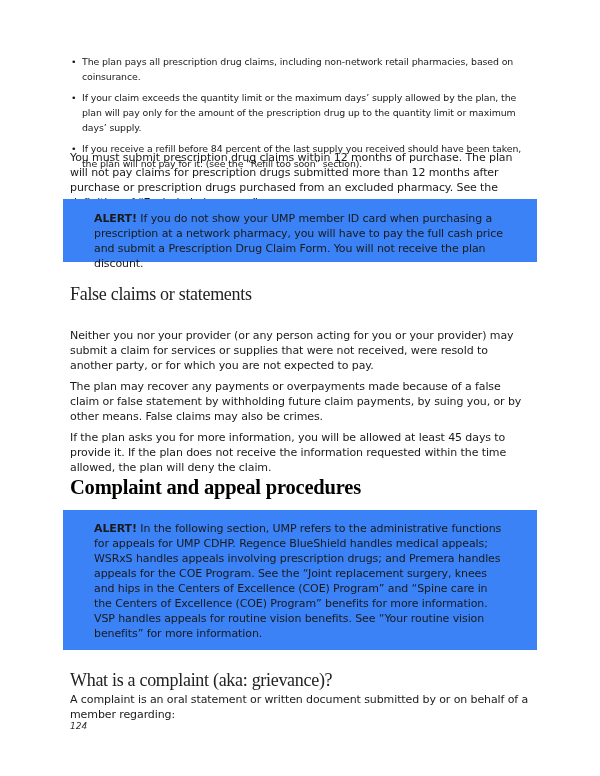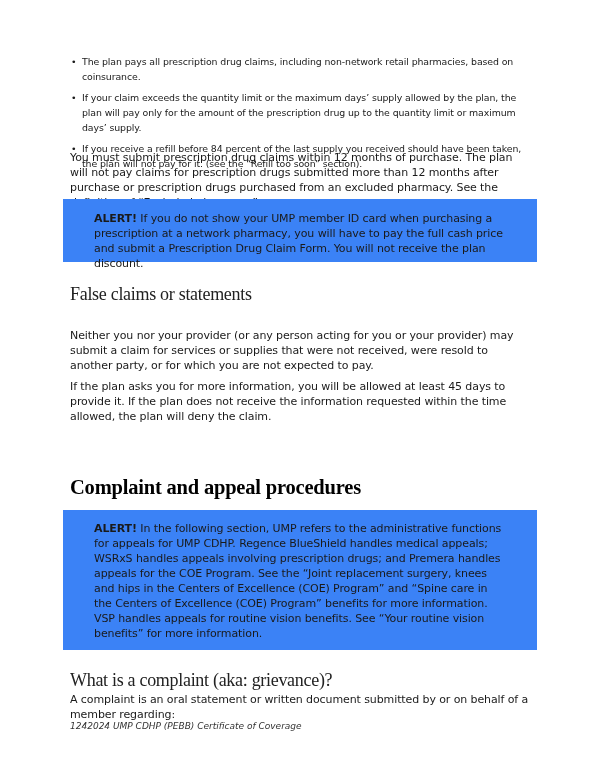--- a/index.html
+++ b/index.html
@@ -35,30 +35,30 @@
 <div class="alert-box" style="top:199px; height:63px;">
   <div class="alert-inner" style="padding-top:12px;">
     <p class="p"><b>ALERT!</b><span> If you do not show your UMP member ID card when purchasing a prescription at a network pharmacy, you will have to pay the full cash price and submit a Prescription Drug Claim Form. You will not receive the plan discount.</span></p>
   </div>
 </div>
 
 <h2 class="sub abs" style="top:284px;">False claims or statements</h2>
 
 <div class="abs" style="top:288px;margin-top:40px;">
   <p class="p" style="margin-bottom:6px;">Neither you nor your provider (or any person acting for you or your provider) may submit a claim for services or supplies that were not received, were resold to another party, or for which you are not expected to pay.</p>
+  <p class="p" style="margin-bottom:6px;">The plan may recover any payments or overpayments made because of a false claim or false statement by withholding future claim payments, by suing you, or by other means. False claims may also be crimes.</p>
   <p class="p">If the plan asks you for more information, you will be allowed at least 45 days to provide it. If the plan does not receive the information requested within the time allowed, the plan will deny the claim.</p>
 </div>
 
 <h1 class="sect abs" style="top:476px;">Complaint and appeal procedures</h1>
 
 <div class="alert-box" style="top:510px; height:140px;">
   <div class="alert-inner" style="padding-top:11px;">
     <p class="p"><b>ALERT!</b><span> In the following section, UMP refers to the administrative functions for appeals for UMP CDHP. Regence BlueShield handles medical appeals; WSRxS handles appeals involving prescription drugs; and Premera handles appeals for the COE Program. See the “Joint replacement surgery, knees and hips in the Centers of Excellence (COE) Program” and “Spine care in the Centers of Excellence (COE) Program” benefits for more information. VSP handles appeals for routine vision benefits. See “Your routine vision benefits” for more information.</span></p>
   </div>
 </div>
 
 <h2 class="sub abs" style="top:670px;">What is a complaint (aka: grievance)?</h2>
 <p class="p abs" style="top:692px;">A complaint is an oral statement or written document submitted by or on behalf of a member regarding:</p>
 
 <div class="footer">
   <span>124</span>
-  <span>2024 UMP CDHP (PEBB) Certificate of Coverage</span>
 </div>
 
 </body></html>

